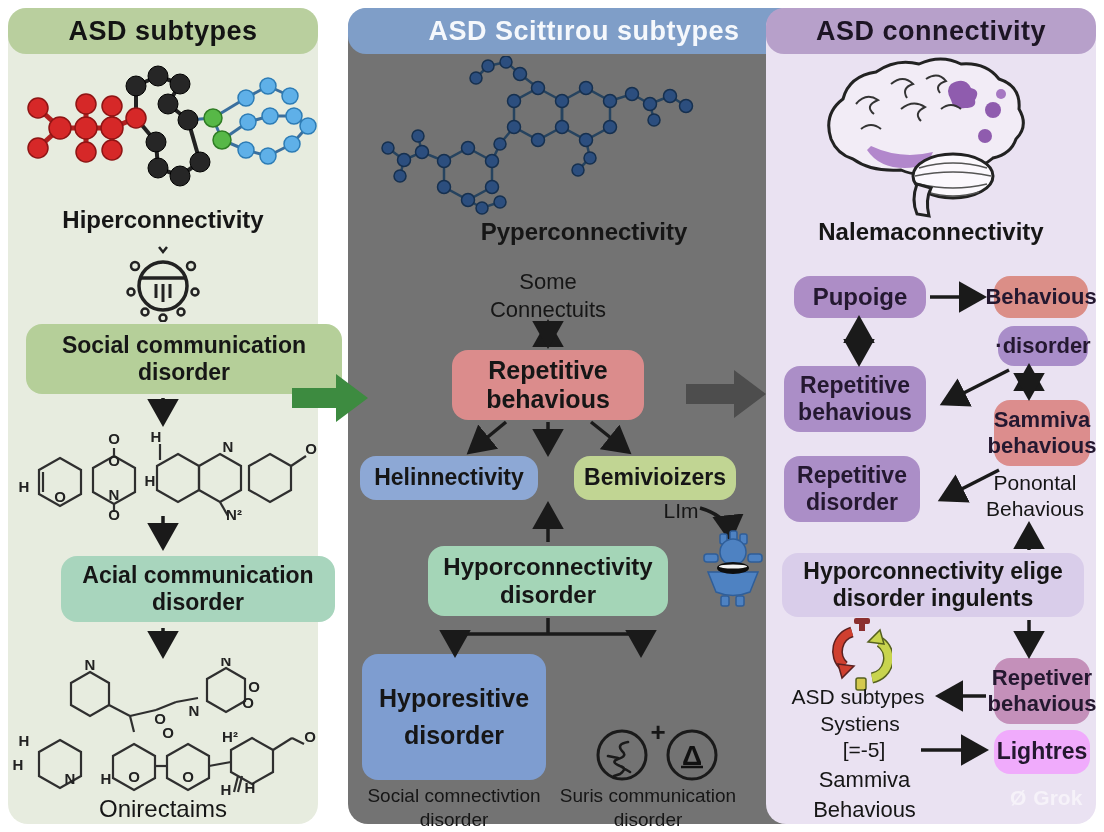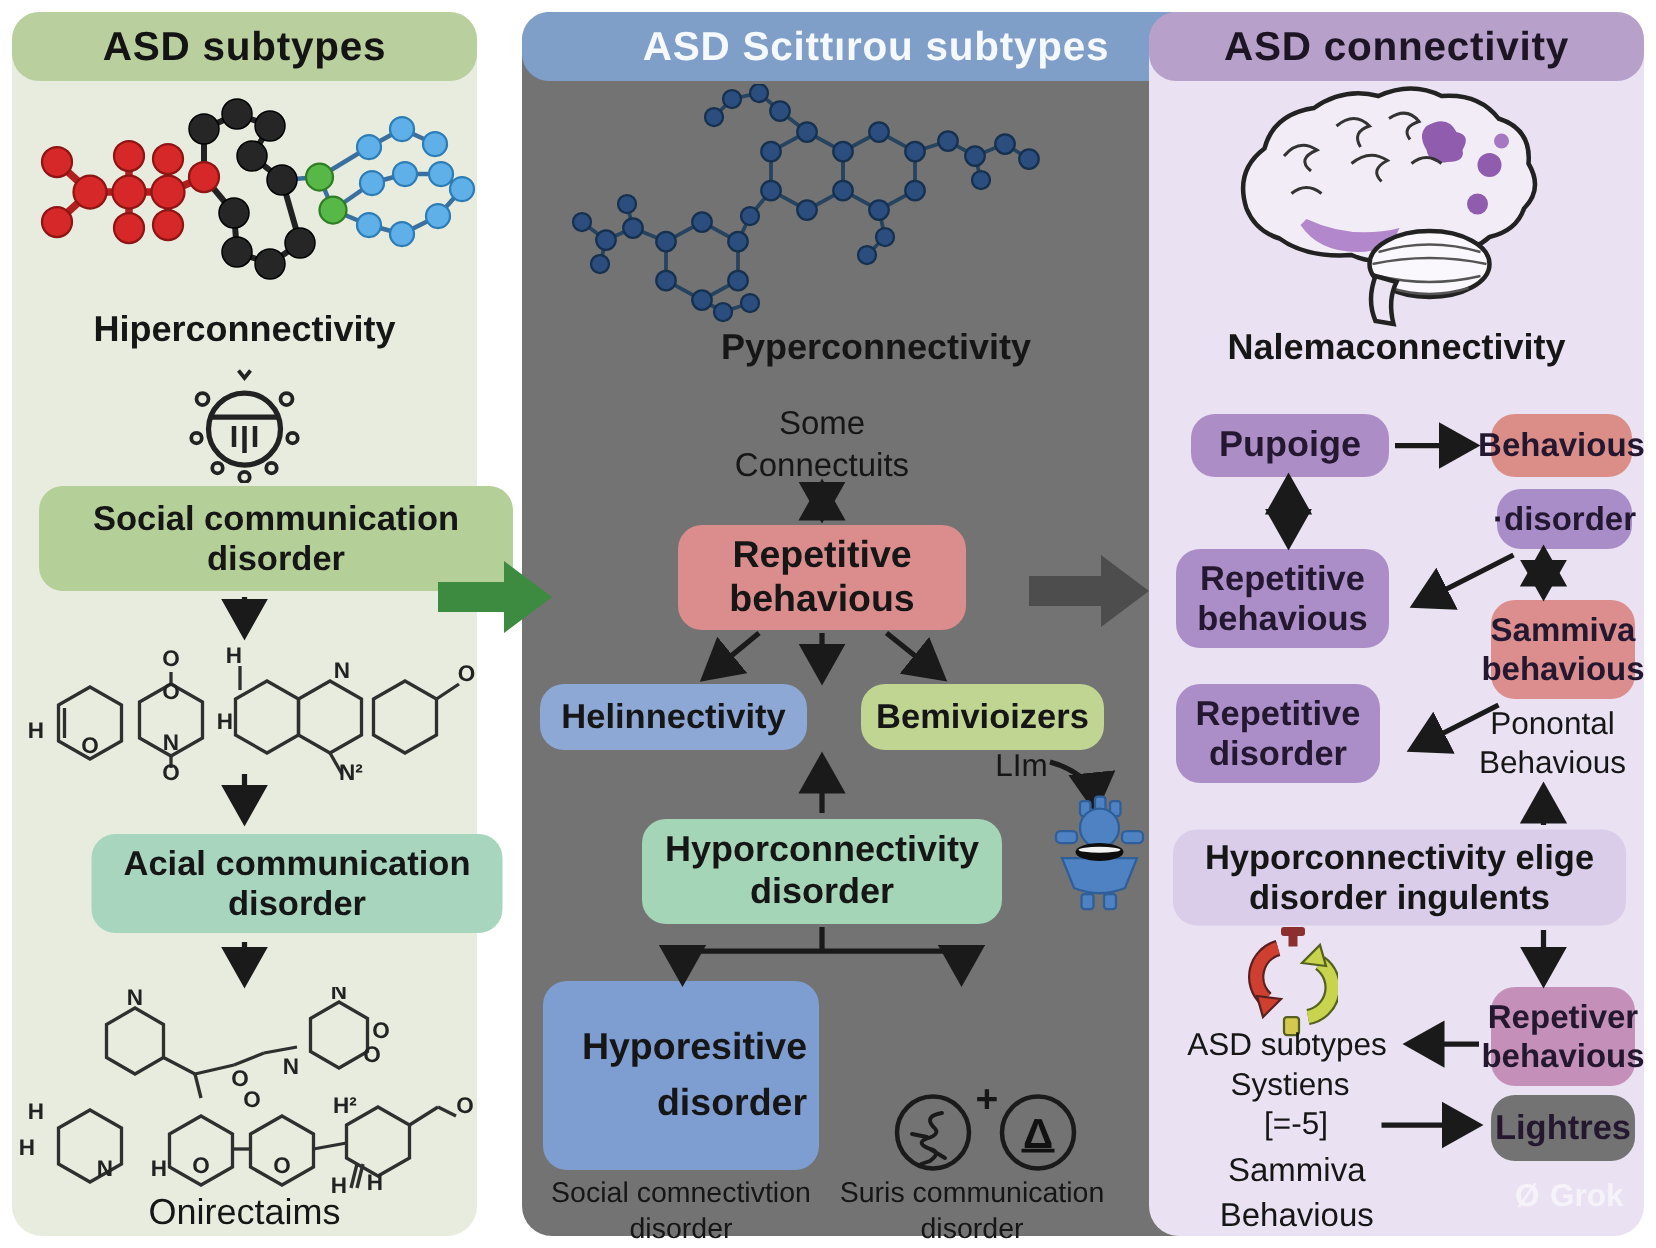--- a/index.html
+++ b/index.html
@@ -292,21 +292,21 @@
       <span>Bemivioizers</span>
     </div>
 
     <div class="lbl" style="left:310px;top:490px;width:46px;font-size:21px;font-weight:400;">LIm</div>
 
     <div class="box" style="left:80px;top:538px;width:240px;height:70px;background:#a4d5b7;font-size:24px;">
       <span>Hyporconnectivity disorder</span>
     </div>
 
     <div class="box" style="left:14px;top:646px;width:184px;height:126px;background:#7e9dd0;font-size:25px;gap:10px;">
-      <span style="line-height:1.5;text-align:right;">Hyporesitive disorder</span>
+      <span style="line-height:1.5;">Hyporesitive disorder</span>
     </div>
 
 
     <svg width="54" height="54" viewBox="0 0 54 54" style="position:absolute;left:247px;top:720px;">
       <circle cx="27" cy="27" r="24" fill="none" stroke="#1a1a1a" stroke-width="3"></circle>
       <path d="M33,14 q-12,2 -6,9 q6,5 -4,8 q-8,3 2,7 q8,2 0,8 l-6,2 m6,-10 l10,6 m-12,-14 l-10,-2" fill="none" stroke="#1a1a1a" stroke-width="2.6" stroke-linecap="round"></path>
     </svg>
     <div class="lbl" style="left:298px;top:708px;width:24px;font-size:26px;font-weight:700;">+</div>
 
     <svg width="54" height="54" viewBox="0 0 54 54" style="position:absolute;left:317px;top:720px;">
@@ -410,21 +410,21 @@
       <rect x="26" y="62" width="10" height="12" rx="2" fill="#d4c94e" stroke="#55601f" stroke-width="1.5"></rect>
     </svg>
 
     <div class="lbl" style="left:12px;top:676px;width:160px;font-size:21px;font-weight:400;">ASD subtypes</div>
     <div class="lbl" style="left:24px;top:703px;width:140px;font-size:21px;font-weight:400;">Systiens</div>
     <div class="lbl" style="left:48px;top:729px;width:100px;font-size:21px;font-weight:400;">[=-5]</div>
 
     <div class="box" style="left:228px;top:650px;width:96px;height:66px;background:#c490ba;font-size:22px;color:#241830;">
       <span>Repetiver behavious</span>
     </div>
-    <div class="box" style="left:228px;top:722px;width:96px;height:44px;background:#737373;font-size:23px;color:#241830;">
+    <div class="box" style="left:228px;top:722px;width:96px;height:44px;background:#f0abfc;font-size:23px;color:#241830;">
       <span>Lightres</span>
     </div>
 
     <div class="lbl" style="left:16px;top:757px;width:165px;font-size:22px;font-weight:400;line-height:1.35;">Sammiva Behavious</div>
 
     <svg class="arrows" width="330" height="816">
       <defs>
         <marker id="ra" orient="auto" markerWidth="9" markerHeight="9" refX="6" refY="4.5">
           <path d="M0,0 L8,4.5 L0,9 z" fill="#1a1a1a"></path>
         </marker>

